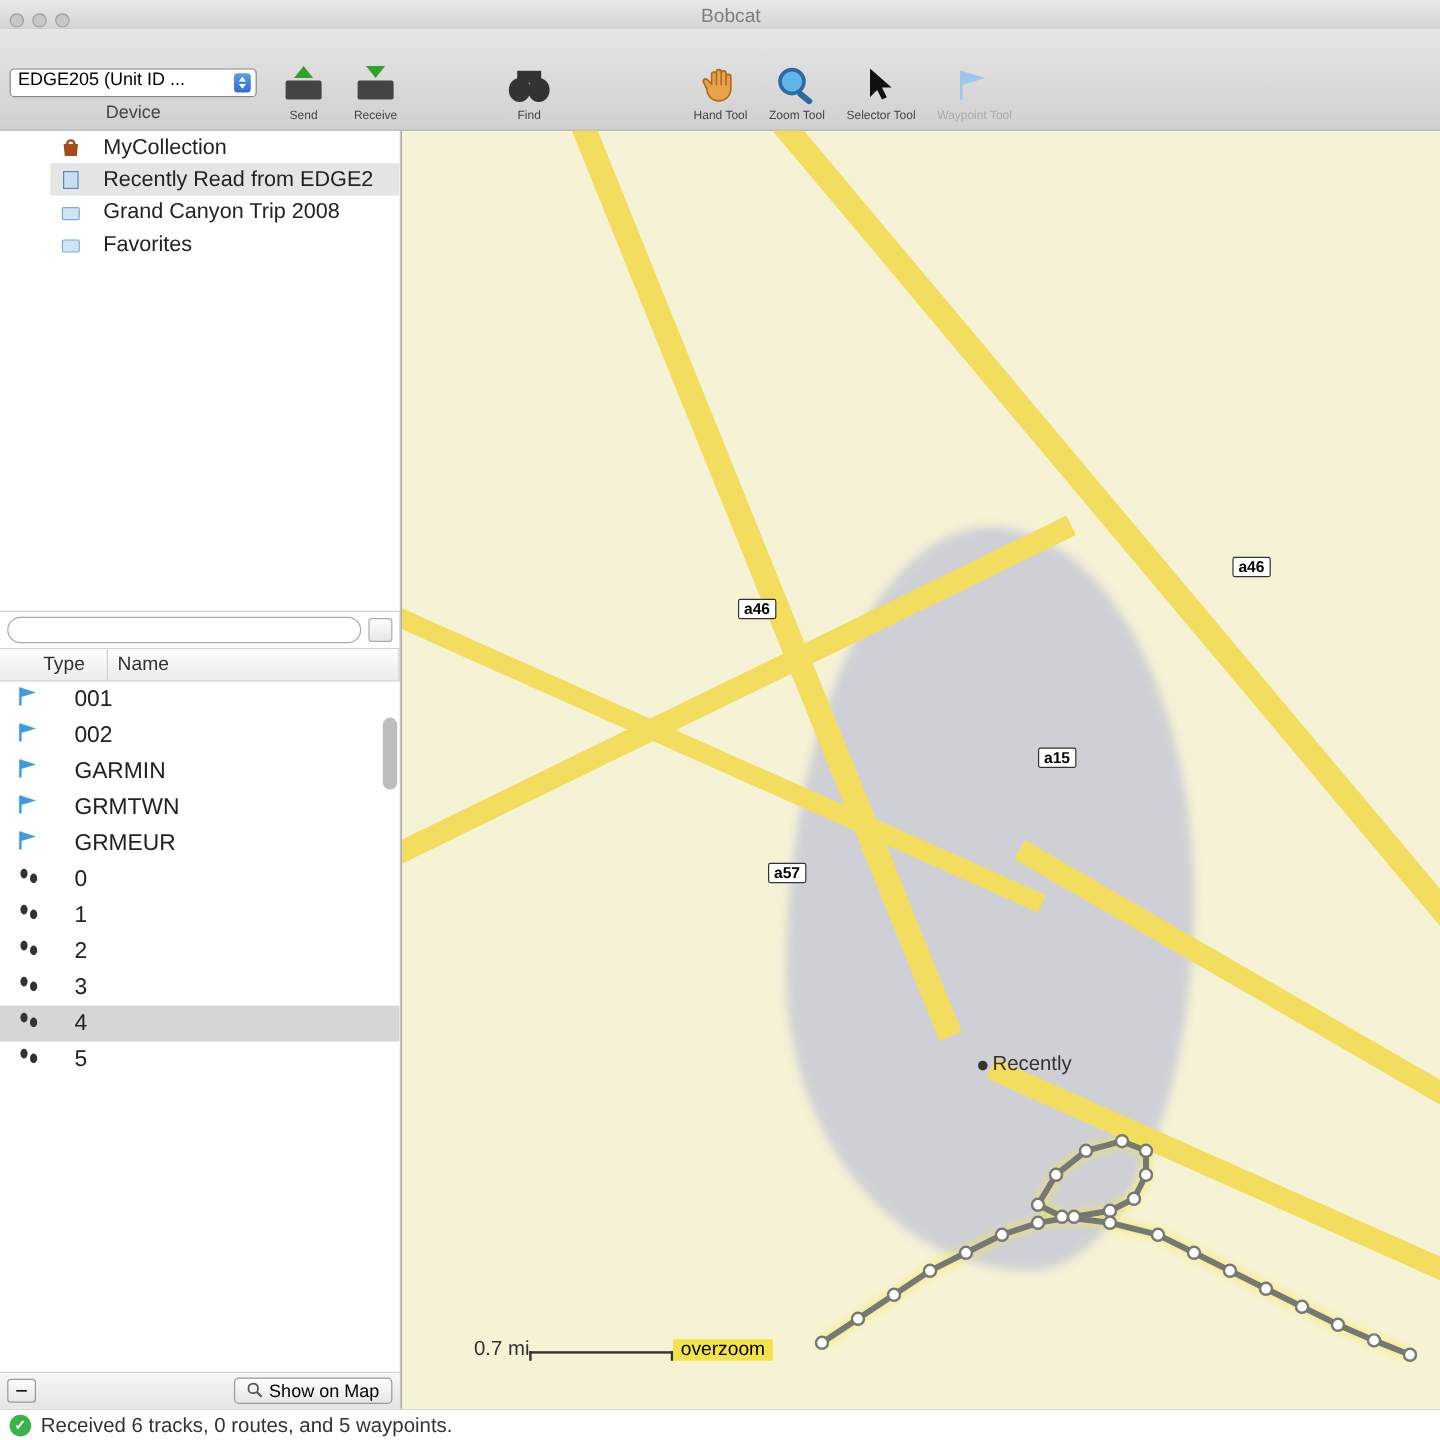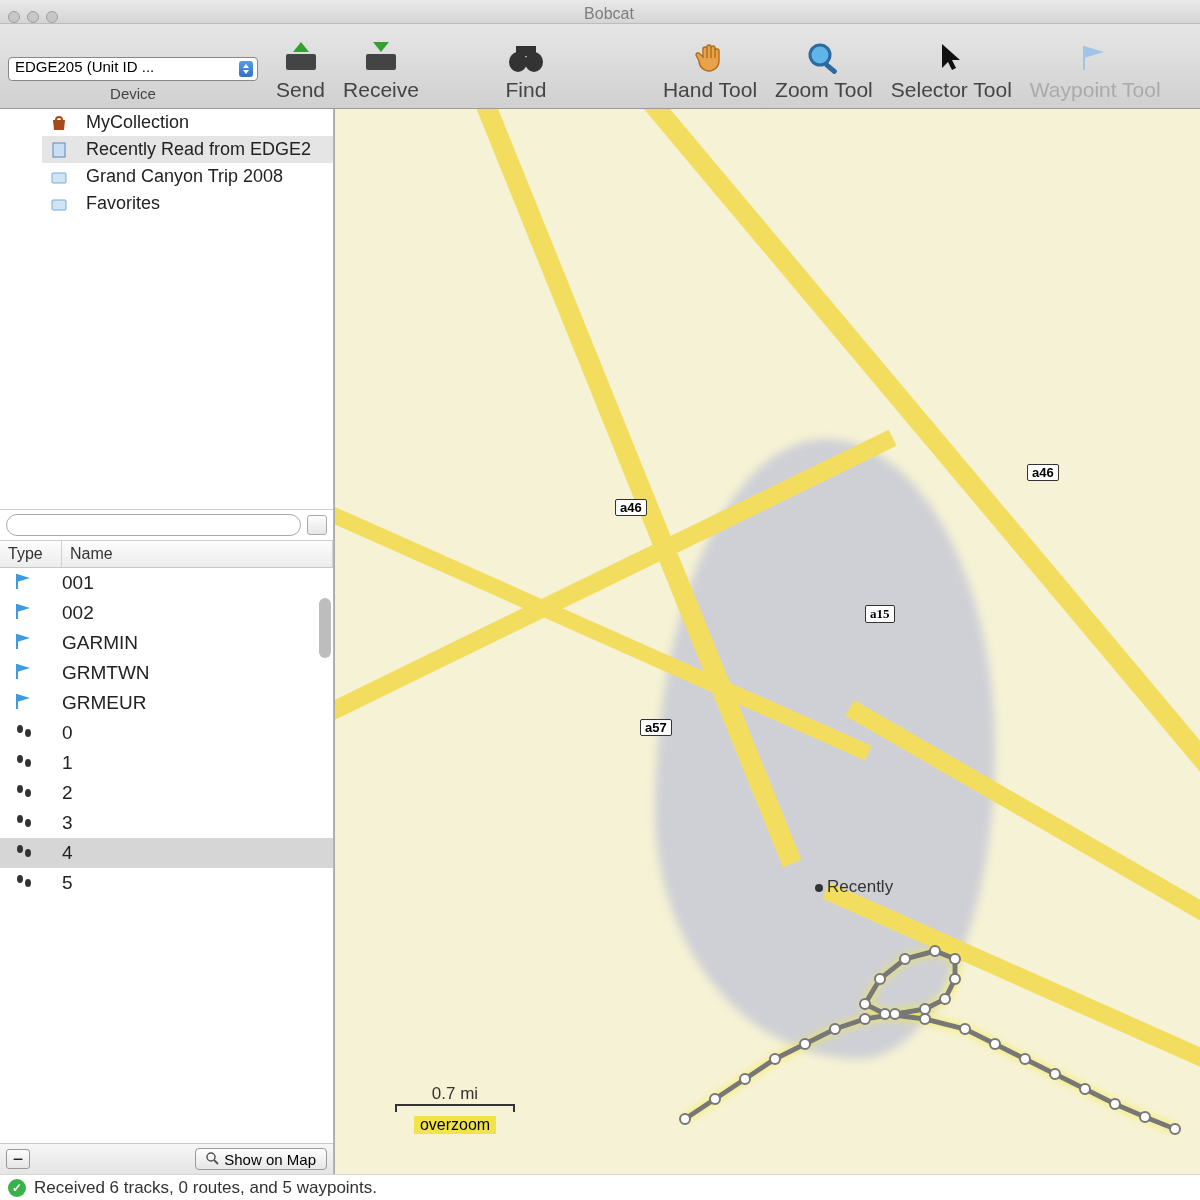--- a/index.html
+++ b/index.html
@@ -9,63 +9,63 @@
   .titlebar { height: 24px; background: linear-gradient(#e9e9e9,#d5d5d5); border-bottom: 1px solid #bcbcbc; display: flex; align-items: flex-end; padding-left: 8px; }
   .traffic { display: flex; gap: 7px; }
   .tl { width: 12px; height: 12px; border-radius: 50%; background: #c7c7c7; border: 1px solid #9f9f9f; }
   .title { flex: 1; text-align: center; color: #7d7d7d; font-size: 16px; margin-left: -40px; }
 
   
   .toolbar { height: 85px; background: linear-gradient(#e6e6e6,#d0d0d0); border-bottom: 1px solid #9a9a9a; display: flex; align-items: flex-end; padding: 0 8px 6px 8px; gap: 18px; }
   .tb-group { display: flex; flex-direction: column; align-items: center; }
   .tb-icon { display: flex; flex-direction: column; align-items: center; cursor: pointer; }
   .tb-icon svg { margin-bottom: 4px; }
-  .tb-lbl { font-size: 21px; color: #444; }
+  .tb-lbl { font-size: 10px; color: #444; }
   .tb-dim .tb-lbl { color: #aaa; }
   .grouplabel { font-size: 15px; color: #444; margin-top: 4px; }
 
-  .device-select { width: 250px; height: 24px; background: #fff; border: 1px solid #888; border-radius: 4px; font-size: 15px; padding: 0 22px 0 6px; overflow: hidden; white-space: nowrap; position: relative; }
+  .device-select { width: 206px; height: 24px; background: #fff; border: 1px solid #888; border-radius: 4px; font-size: 15px; padding: 0 22px 0 6px; overflow: hidden; white-space: nowrap; position: relative; }
   .device-select::after { content: ""; position: absolute; right: 4px; top: 3px; width: 14px; height: 16px; background: linear-gradient(#5c9de6,#2f6fc9); border-radius: 3px; }
   .device-select::before { content: ""; position: absolute; right: 8px; top: 6px; border-left: 3px solid transparent; border-right: 3px solid transparent; border-bottom: 4px solid #fff; z-index: 2; }
   .device-select .arrd { position: absolute; right: 8px; top: 12px; border-left: 3px solid transparent; border-right: 3px solid transparent; border-top: 4px solid #fff; z-index: 2; }
 
   .main { display: flex; height: calc(1200px - 24px - 85px - 26px); }
 
   
   .sidebar { width: 334px; background: #fff; border-right: 1px solid #b5b5b5; display: flex; flex-direction: column; }
   .collections { flex: 0 0 auto; height: 400px; background: #fff; overflow: hidden; }
   .coll-item { display: flex; align-items: center; gap: 18px; padding: 3px 8px; font-size: 18px; color: #222; cursor: pointer; margin-left: 42px; }
   .coll-item.sel { background: #e5e5e5; }
   .ico { width: 18px; height: 18px; display: inline-flex; align-items: center; justify-content: center; }
   .searchrow { display: flex; align-items: center; padding: 4px 6px; gap: 6px; border-top: 1px solid #d0d0d0; border-bottom: 1px solid #d0d0d0; }
   .searchbox { flex: 1; height: 22px; border: 1px solid #aaa; border-radius: 11px; background: #fff; }
   .square { width: 20px; height: 20px; border: 1px solid #aaa; border-radius: 3px; background: linear-gradient(#fdfdfd,#e6e6e6); }
 
-  .listhdr { display: flex; font-size: 16px; color: #333; border-bottom: 1px solid #c7c7c7; background: linear-gradient(#fdfdfd,#ececec); }
+  .listhdr { display: flex; font-size: 16px; color: #333; border-bottom: 1px solid #c7c7c7; background: linear-gradient(#fdfdfd,#ececec); padding-left: 28px; }
   .listhdr div { padding: 4px 8px; border-right: 1px solid #d0d0d0; }
   .col-type { width: 62px; }
   .col-name { flex: 1; }
 
   .listbody { flex: 1; overflow: hidden; background: #fff; position: relative; }
   .list-row { display: flex; align-items: center; font-size: 19px; color: #222; height: 30px; cursor: pointer; }
   .list-row.sel { background: #d6d6d6; }
   .list-row .c1 { width: 62px; padding-left: 14px; }
   .list-row .c2 { flex: 1; }
 
   .sb-foot { display: flex; align-items: center; gap: 8px; padding: 4px 6px; border-top: 1px solid #c7c7c7; background: linear-gradient(#f7f7f7,#e4e4e4); }
   .minus { width: 24px; height: 20px; border: 1px solid #999; border-radius: 3px; background: linear-gradient(#fdfdfd,#e6e6e6); display: flex; align-items: center; justify-content: center; font-size: 18px; line-height: 1; }
   .showmap { margin-left: auto; padding: 0 10px; height: 22px; border: 1px solid #999; border-radius: 4px; background: linear-gradient(#fdfdfd,#e6e6e6); font-size: 15px; display: flex; align-items: center; gap: 4px; }
 
   
   .mapwrap { flex: 1; position: relative; background: #F6F2D5; border-left: 1px solid #aaa; overflow: hidden; }
   .lake { position: absolute; background: #cfd0d5; filter: blur(4px); border-radius: 50% 50% 40% 60% / 60% 50% 50% 40%; }
   .road { position: absolute; background: #f3dd5e; }
   .shield { position: absolute; background: #fff; border: 1px solid #333; font-size: 13px; font-weight: bold; padding: 0 4px; border-radius: 2px; }
   .track { position: absolute; }
-  .scalebar { position: absolute; left: 60px; bottom: 40px; display: flex; flex-direction: column; align-items: center; }
+  .scalebar { position: absolute; left: 60px; bottom: 40px; display: flex; align-items: flex-end; }
   .scalelabel { font-size: 17px; color: #333; }
   .scaleln { width: 120px; border-top: 2px solid #333; border-left: 2px solid #333; border-right: 2px solid #333; height: 8px; }
   .overzoom { background: #f3e34b; font-size: 16px; padding: 0 6px; margin-top: 4px; }
 
   
   .statusbar { height: 26px; display: flex; align-items: center; gap: 8px; padding: 0 8px; font-size: 17px; color: #333; background: #fff; border-top: 1px solid #d6d6d6; }
   .check { width: 18px; height: 18px; border-radius: 50%; background: #39b24a; display: flex; align-items: center; justify-content: center; color: #fff; font-size: 12px; font-weight: bold; }
 
   .scroll-thumb { position: absolute; right: 2px; top: 30px; width: 12px; height: 60px; background: #bdbdbd; border-radius: 6px; }
 </style>
@@ -293,21 +293,21 @@
 
     <div class="road" style="left:-50px; top:460px; width:640px; height:18px; transform:rotate(-26deg);"></div>
     <div class="road" style="left:-60px; top:510px; width:620px; height:16px; transform:rotate(24deg);"></div>
     <div class="road" style="left:120px; top:-90px; width:900px; height:20px; transform:rotate(68deg); transform-origin:left center;"></div>
     <div class="road" style="left:280px; top:-60px; width:1100px; height:20px; transform:rotate(50deg); transform-origin:left center;"></div>
 
     <div class="road" style="left:480px; top:720px; width:520px; height:18px; transform:rotate(30deg);"></div>
     <div class="road" style="left:470px; top:870px; width:480px; height:18px; transform:rotate(24deg);"></div>
 
     <div class="shield" style="left:280px; top:390px;">a46</div>
-    <div class="shield" style="left:530px; top:496px;font-family:Liberation Serif, serif;">a15</div>
+    <div class="shield" style="left:530px; top:514px;">a15</div>
     <div class="shield" style="left:692px; top:355px;">a46</div>
     <div class="shield" style="left:305px; top:610px;">a57</div>
 
     <svg class="track" style="left:0;top:0" width="870" height="1065">
       <defs>
         <filter id="g">
             <feDropShadow dx="0" dy="0" stdDeviation="4" flood-color="#f2ea3a"></feDropShadow>
           </filter>
       </defs>
       <polyline filter="url(#g)" points="350,1010 380,990 410,970 440,950 470,935 500,920 530,910 560,905 590,900 610,890 620,870 620,850 600,842 570,850 545,870 530,895 550,905 590,910 630,920 660,935 690,950 720,965 750,980 780,995 810,1008 840,1020" fill="none" stroke="#777" stroke-width="5"></polyline>

